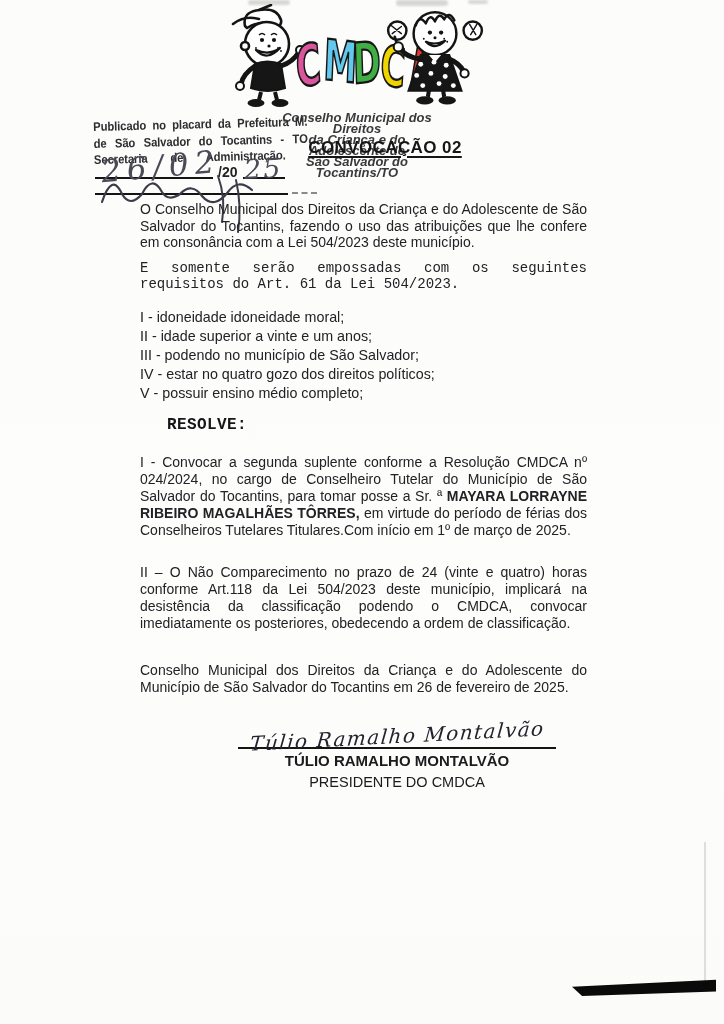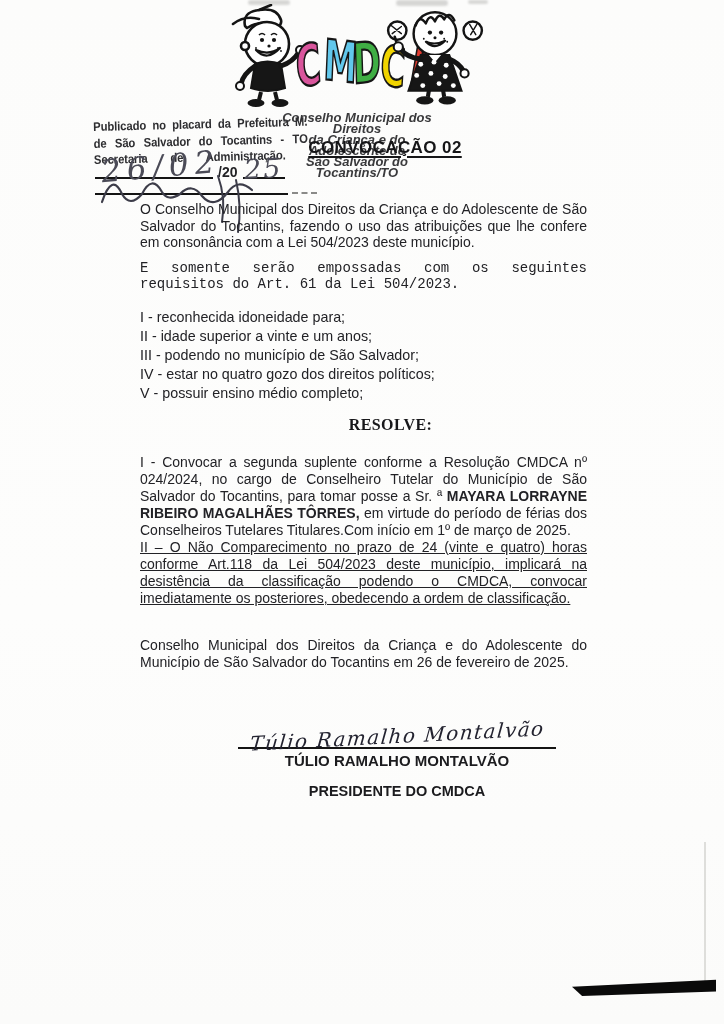--- a/index.html
+++ b/index.html
@@ -51,36 +51,36 @@
     font-size:17px;font-weight:bold;letter-spacing:.4px;color:#161618;
     text-decoration:underline;text-decoration-thickness:2px;text-underline-offset:3px;
     white-space:nowrap;
   }
   
   .body-block{position:absolute;left:140px;top:201px;width:447px;font-size:14px;line-height:16.5px;color:#222226;}
   .para{text-align:justify;margin:0;}
   .p2{margin-top:9px;font-family:Liberation Mono, monospace;}
   .reqs{margin-top:15px;line-height:19px;font-size:14.3px;}
   .resolve{
-    margin-top:14px;position:relative;left:27px;text-align:center;
-    font-family:Liberation Serif, serif;font-weight:bold;font-size:16px;letter-spacing:.4px;color:#17171a;
+    margin-top:14px;position:relative;left:27px;text-align:left;
+    font-family:Liberation Mono, monospace;font-weight:bold;font-size:16px;letter-spacing:.4px;color:#17171a;
   }
   .item1{margin-top:21px;line-height:17px;}
-  .item2{margin-top:0;line-height:17px;text-decoration:underline;}
+  .item2{margin-top:25px;line-height:17px;}
   .closing{margin-top:30px;line-height:17px;}
   .bold-name{font-weight:bold;}
   
   .sig-block{position:absolute;left:238px;top:724px;width:318px;text-align:center;}
   .sig-hand{
     font-family:"DejaVu Serif",serif;font-style:italic;font-size:20px;letter-spacing:1.5px;
     color:#232330;transform:rotate(-3deg) skewX(-8deg);display:inline-block;margin-bottom:-2px;
   }
   .sig-line{width:100%;height:2.2px;background:#141414;margin-top:0px;}
   .sig-name{font-weight:bold;font-size:15px;margin-top:3px;color:#1b1b1e;}
-  .sig-role{font-weight:bold;font-size:14.5px;margin-top:14px;color:#1b1b1e;}
+  .sig-role{font-weight:normal;font-size:14.5px;margin-top:5px;color:#1b1b1e;}
   
   .smudge{position:absolute;background:#b8b8b6;opacity:.55;border-radius:3px;filter:blur(1px);}
   .sm1{left:248px;top:0;width:42px;height:5px;}
   .sm2{left:396px;top:0;width:52px;height:6px;}
   .sm3{left:468px;top:0;width:20px;height:4px;}
   .edge-line{position:absolute;left:704px;top:842px;width:2px;height:148px;background:#dededb;}
   .artifact-bar{
     position:absolute;left:572px;top:979px;width:144px;height:17px;background:#0a0a0a;
     clip-path:polygon(0% 45%,100% 4%,100% 74%,7% 100%);z-index:5;
   }
@@ -198,21 +198,21 @@
     <path d="M4 34 Q14 4 24 26 Q32 40 44 26 Q54 6 64 24 Q70 34 82 26 Q94 14 104 28 Q116 42 130 24 Q140 10 154 22" stroke="#3c3c49" stroke-width="2.2" fill="none" stroke-linecap="round"></path>
     <path d="M120 8 Q128 30 124 54 M138 12 Q144 38 140 64" stroke="#3c3c49" stroke-width="2" fill="none" stroke-linecap="round"></path>
   </svg>
 
   <div class="doc-title">CONVOCAÇÃO 02</div>
 
   <div class="body-block">
     <p class="para">O Conselho Municipal dos Direitos da Criança e do Adolescente de São Salvador do Tocantins, fazendo o uso das atribuições que lhe confere em consonância com a Lei 504/2023 deste município.</p>
     <p class="para p2">E somente serão empossadas com os seguintes requisitos do Art. 61 da Lei 504/2023.</p>
     <div class="reqs">
-      <div>I - reconhecida idoneidade para;</div>
+      <div>I - idoneidade idoneidade moral;</div>
       <div>II - idade superior a vinte e um anos;</div>
       <div>III - podendo no município de São Salvador;</div>
       <div>IV - estar no quatro gozo dos direitos políticos;</div>
       <div>V - possuir ensino médio completo;</div>
     </div>
     <div class="resolve">RESOLVE:</div>
     <p class="para item1"><span>I - Convocar a segunda suplente conforme a Resolução CMDCA nº 024/2024, no cargo de Conselheiro Tutelar do Município de São Salvador do Tocantins, para tomar posse a Sr. ª </span><span class="bold-name">MAYARA LORRAYNE RIBEIRO MAGALHÃES TÔRRES,</span><span> em virtude do período de férias dos Conselheiros Tutelares Titulares.Com início em 1º de março de 2025.</span></p>
     <p class="para item2">II – O Não Comparecimento no prazo de 24 (vinte e quatro) horas conforme Art.118 da Lei 504/2023 deste município, implicará na desistência da classificação podendo o CMDCA, convocar imediatamente os posteriores, obedecendo a ordem de classificação.</p>
     <p class="para closing">Conselho Municipal dos Direitos da Criança e do Adolescente do Município de São Salvador do Tocantins em 26 de fevereiro de 2025.</p>
   </div>

